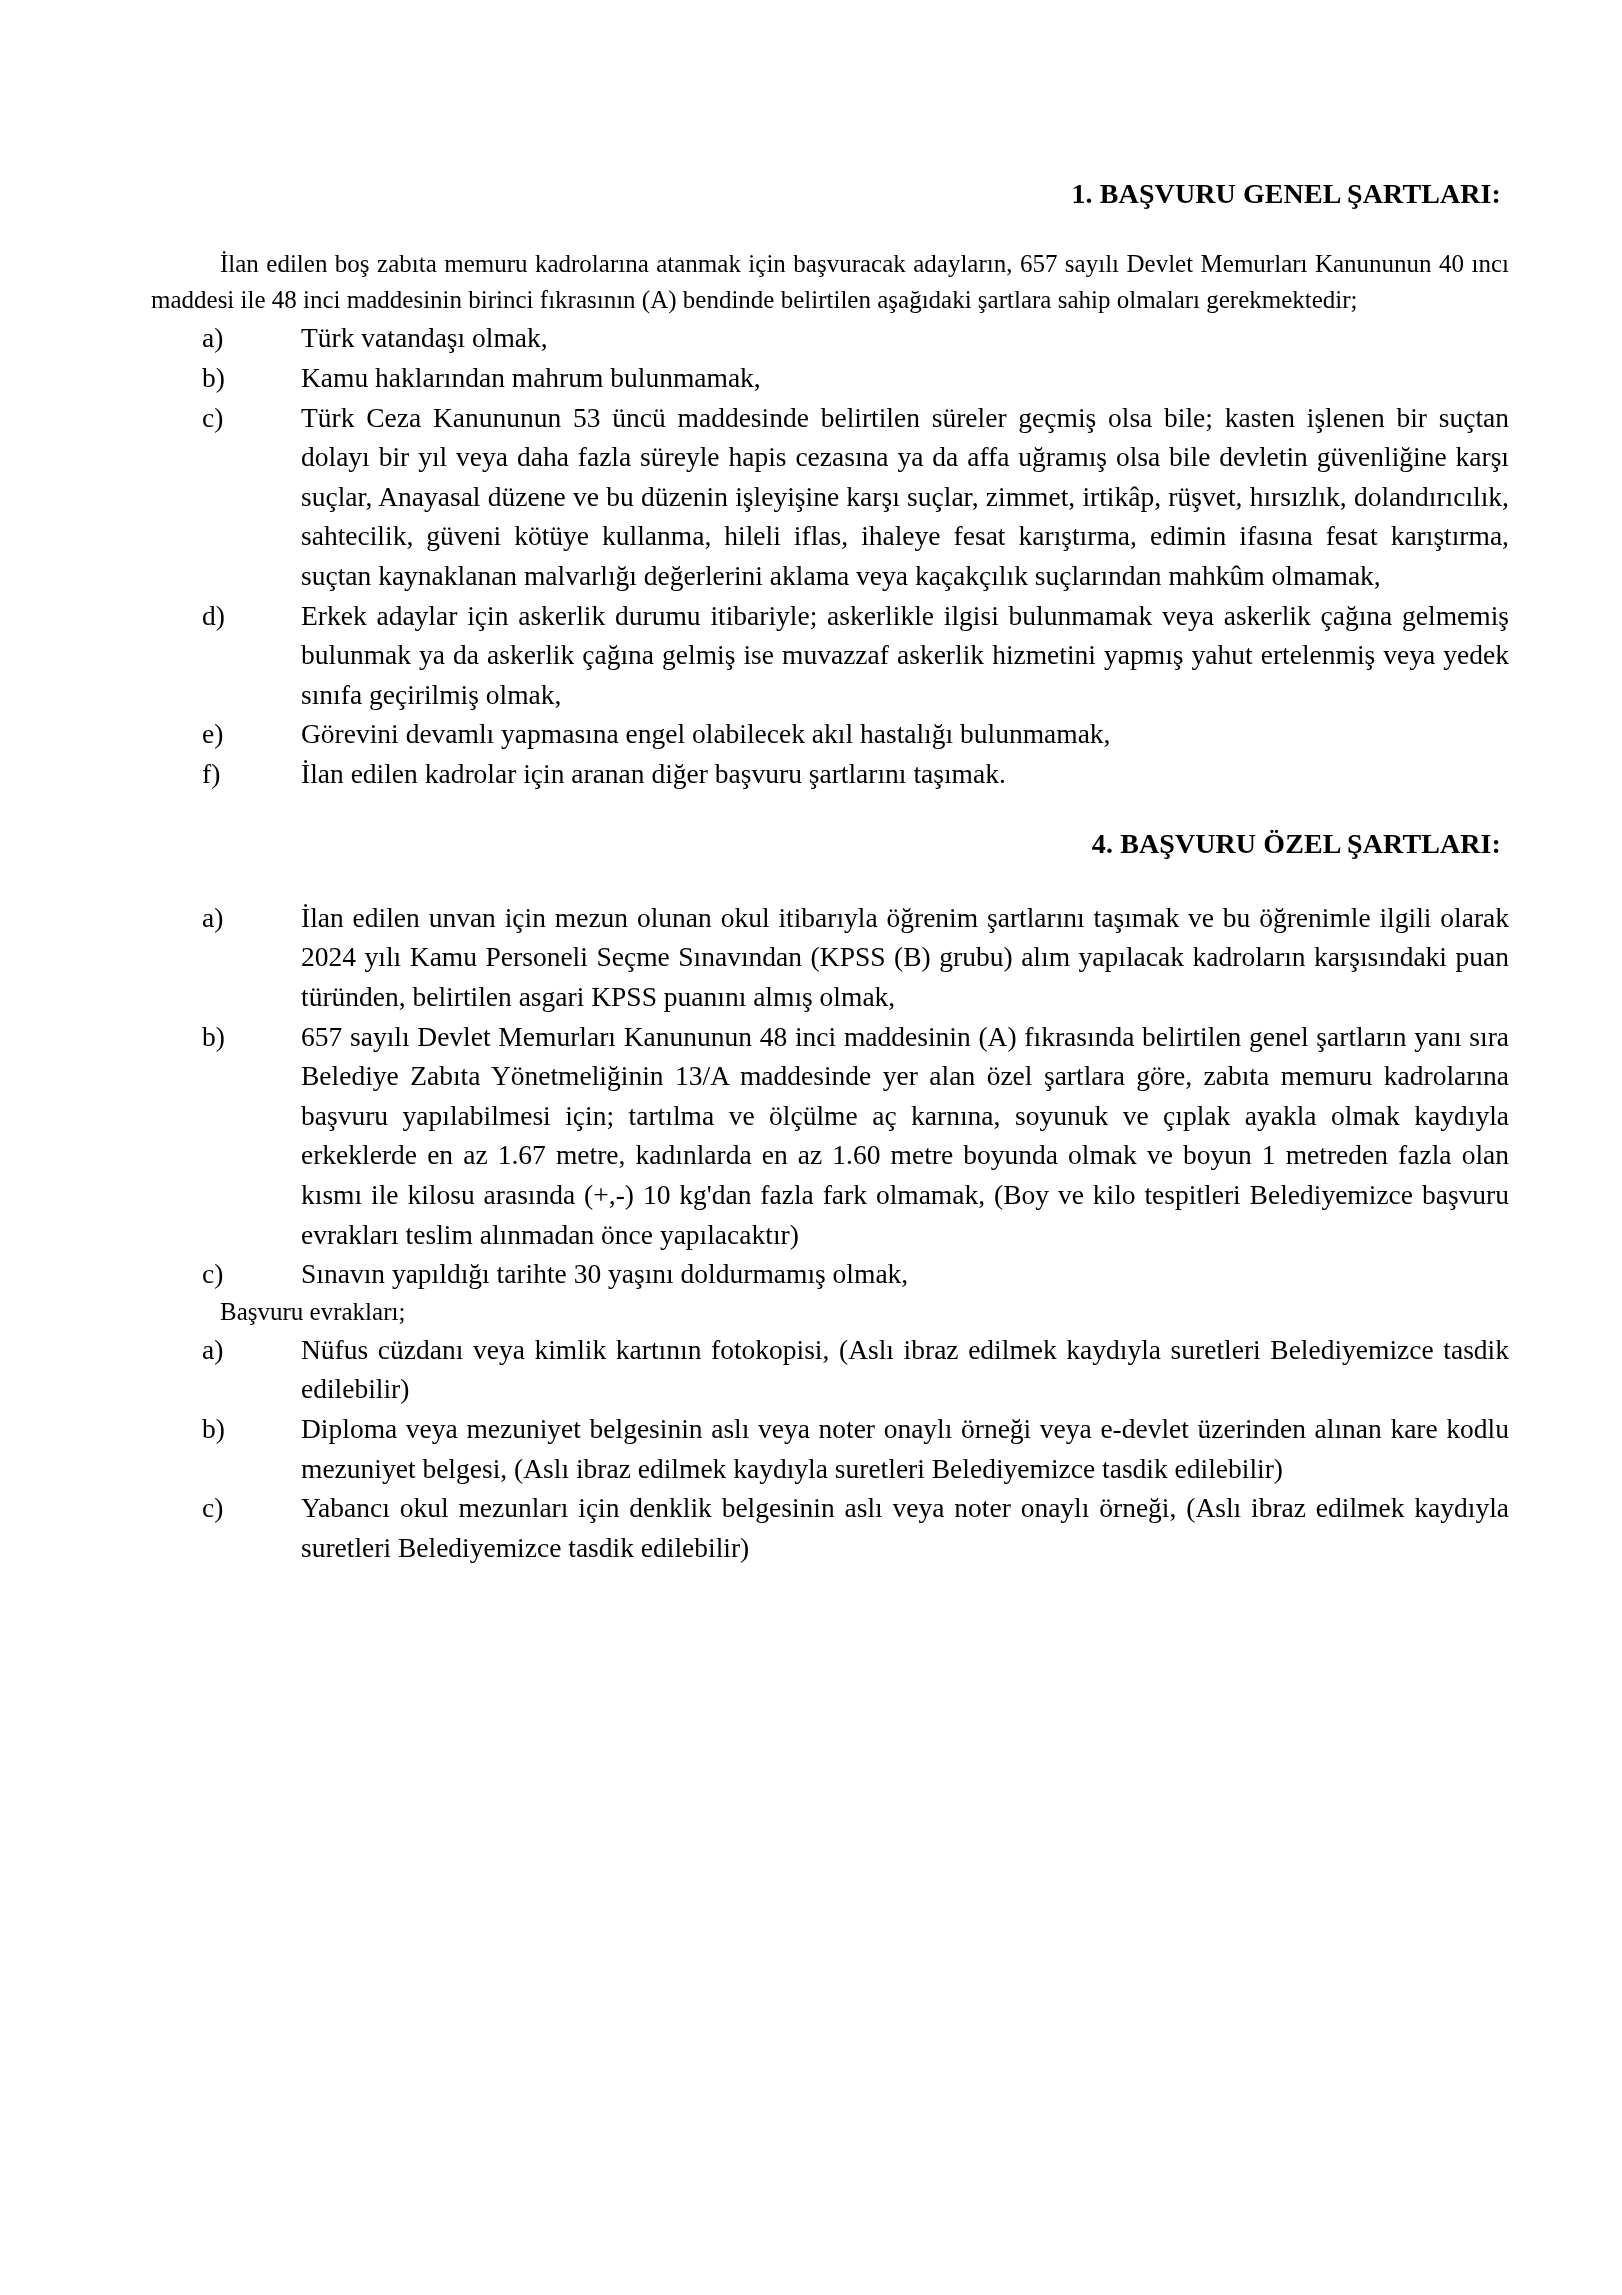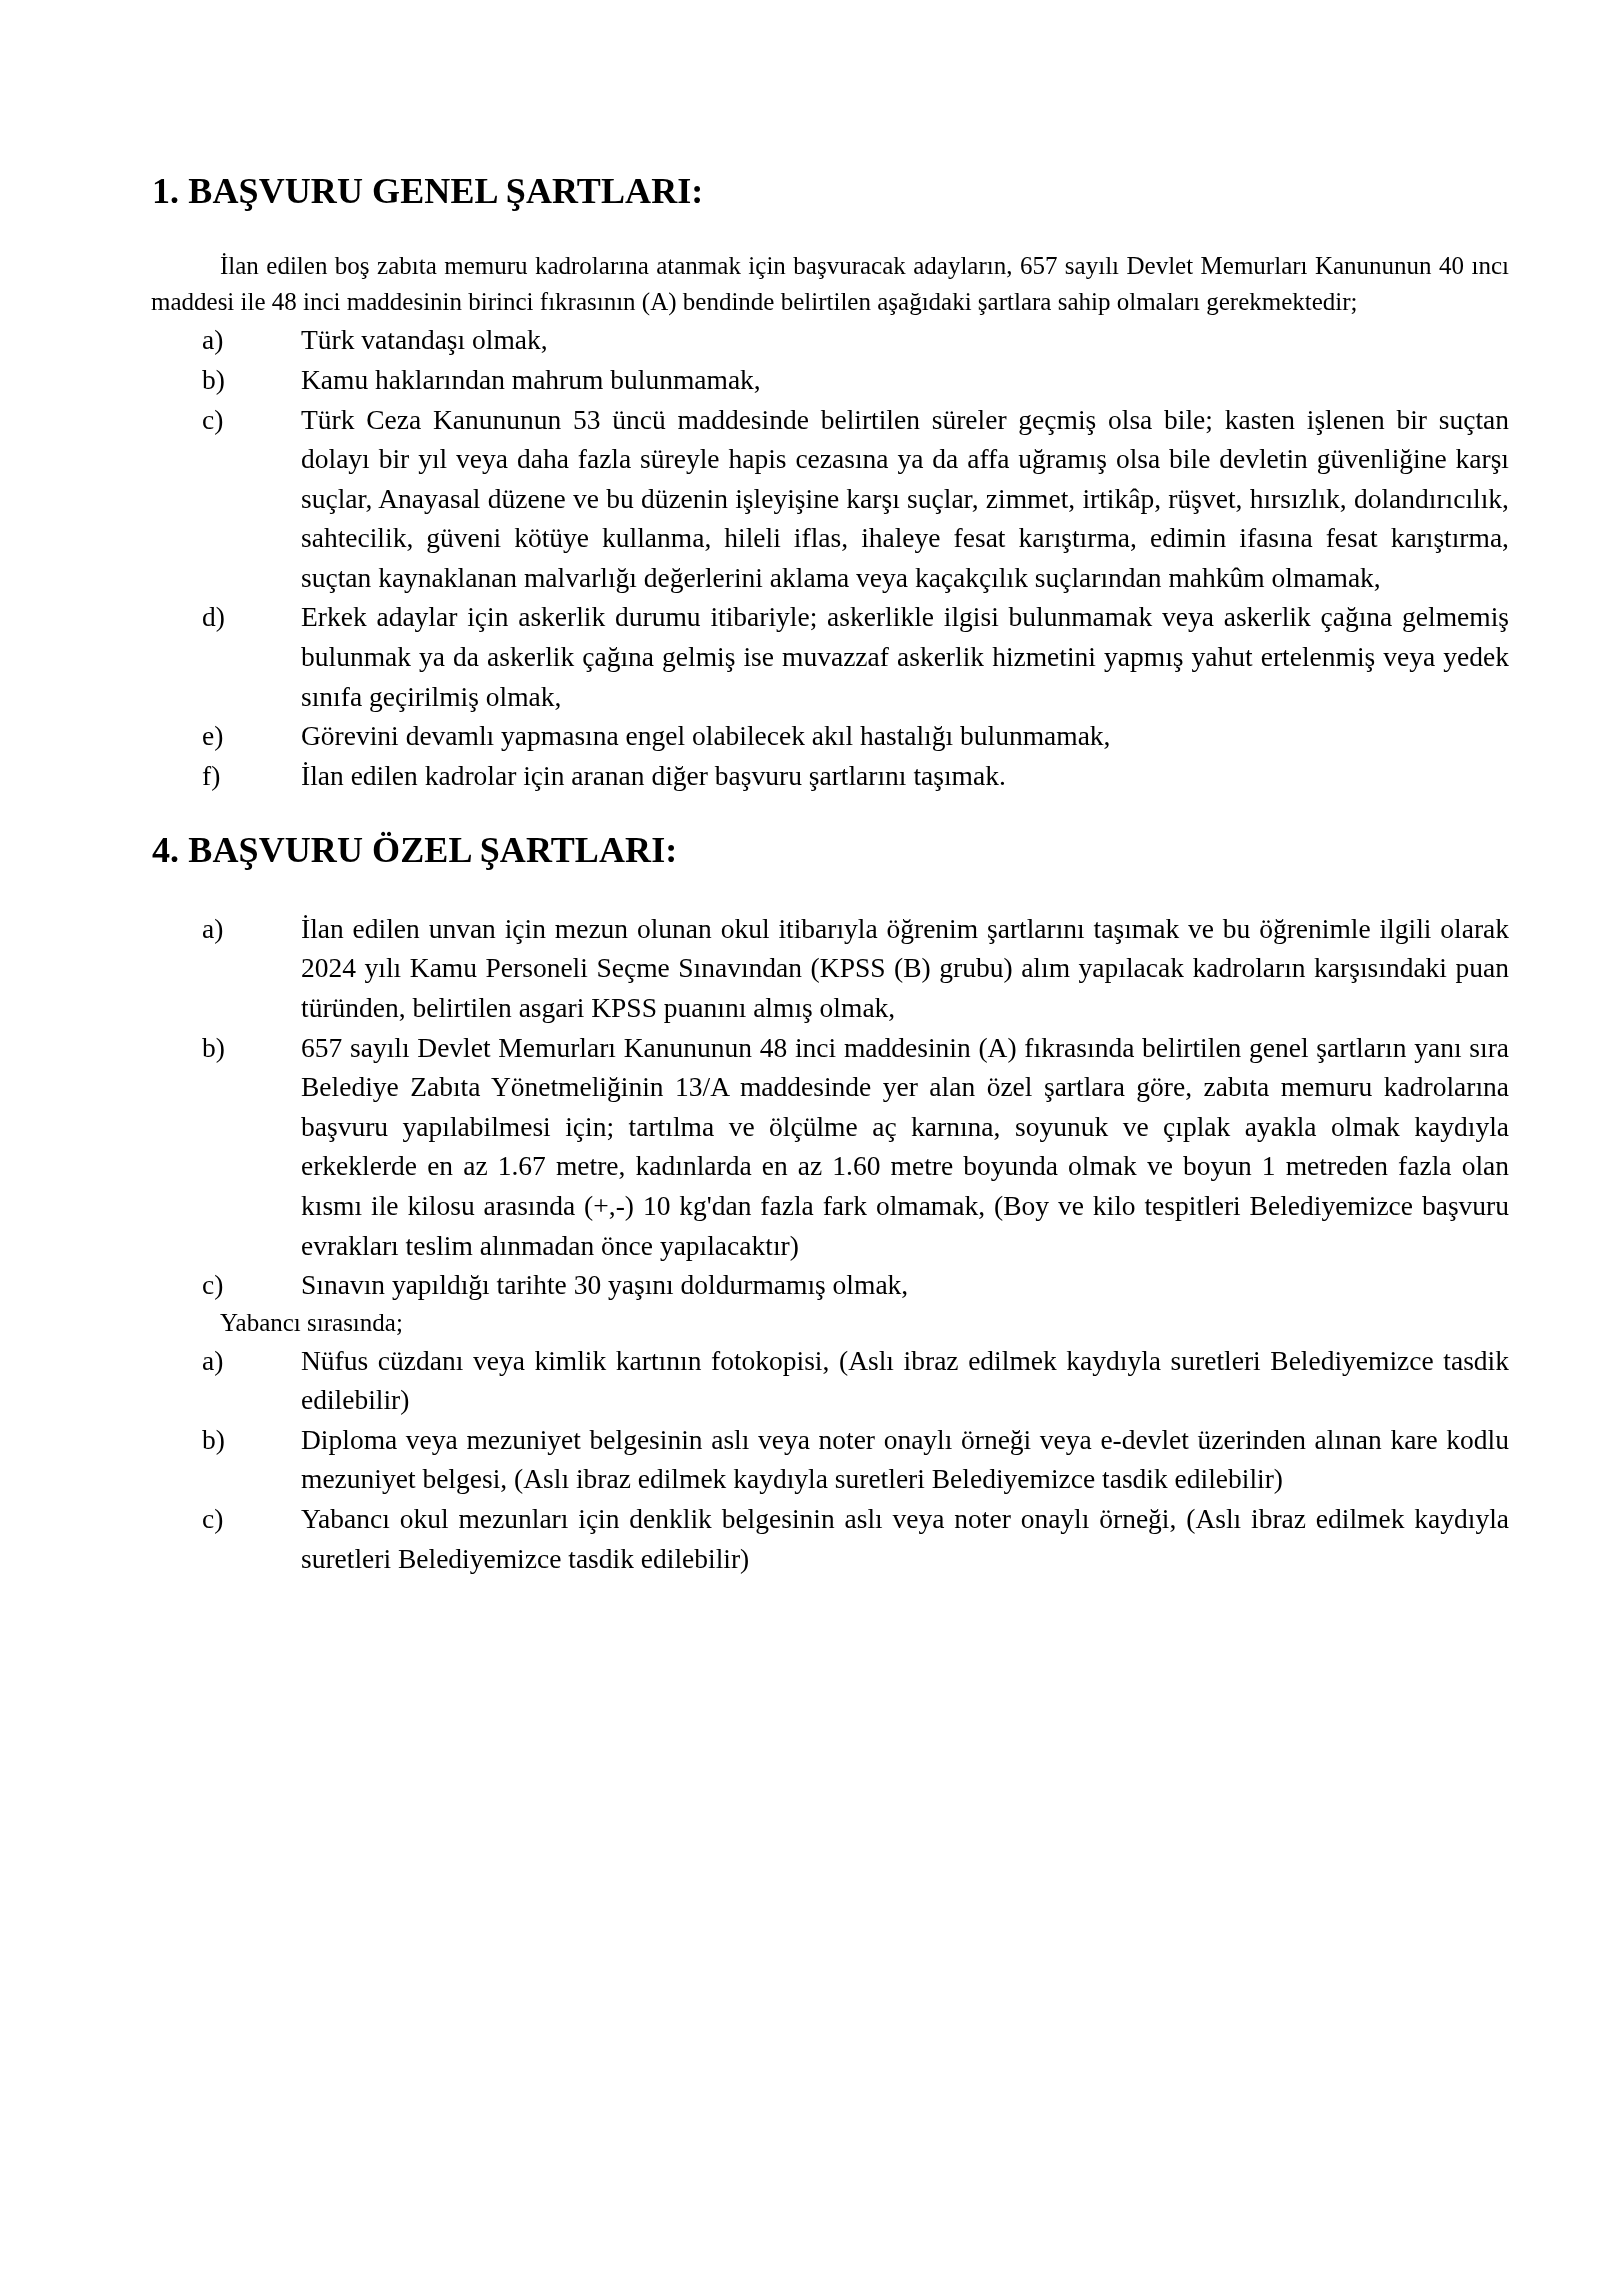--- a/index.html
+++ b/index.html
@@ -24,24 +24,25 @@
     background: #ffffff;
   }
 
   .content {
     width: 1358px;
   }
 
   
   .heading {
     font-weight: bold;
-    font-size: 36px;
+    font-size: 28px;
     line-height: 1.12;
     letter-spacing: 0.1px;
-    margin: 1px;
+    margin: 8px;
+    text-align: right;
   }
   .heading-1 { margin-bottom: 37px; }
   .heading-2 { margin-top: 35px; margin-bottom: 38px; }
   .heading-3 { margin-top: 35px; margin-bottom: 35px; }
 
   
   .para {
     font-size: 25px;
     line-height: 1.44;
     text-align: justify;
@@ -126,21 +127,21 @@
         <span class="marker">b)</span>
         <span class="itext">657 sayılı Devlet Memurları Kanununun 48 inci maddesinin (A) fıkrasında belirtilen genel şartların yanı sıra Belediye Zabıta Yönetmeliğinin 13/A maddesinde yer alan özel şartlara göre, zabıta memuru kadrolarına başvuru yapılabilmesi için; tartılma ve ölçülme aç karnına, soyunuk ve çıplak ayakla olmak kaydıyla erkeklerde en az 1.67 metre, kadınlarda en az 1.60 metre boyunda olmak ve boyun 1 metreden fazla olan kısmı ile kilosu arasında (+,-) 10 kg'dan fazla fark olmamak, (Boy ve kilo tespitleri Belediyemizce başvuru evrakları teslim alınmadan önce yapılacaktır)</span>
       </li>
       <li>
         <span class="marker">c)</span>
         <span class="itext">Sınavın yapıldığı tarihte 30 yaşını doldurmamış olmak,</span>
       </li>
     </ol>
 
 
-    <p class="para para-indent para-tight">Yabancı sırasında;</p>
+    <p class="para para-indent para-tight">Başvuru evrakları;</p>
 
 
     <ol class="alist">
       <li>
         <span class="marker">a)</span>
         <span class="itext">Nüfus cüzdanı veya kimlik kartının fotokopisi, (Aslı ibraz edilmek kaydıyla suretleri Belediyemizce tasdik edilebilir)</span>
       </li>
       <li>
         <span class="marker">b)</span>
         <span class="itext">Diploma veya mezuniyet belgesinin aslı veya noter onaylı örneği veya e-devlet üzerinden alınan kare kodlu mezuniyet belgesi, (Aslı ibraz edilmek kaydıyla suretleri Belediyemizce tasdik edilebilir)</span>

